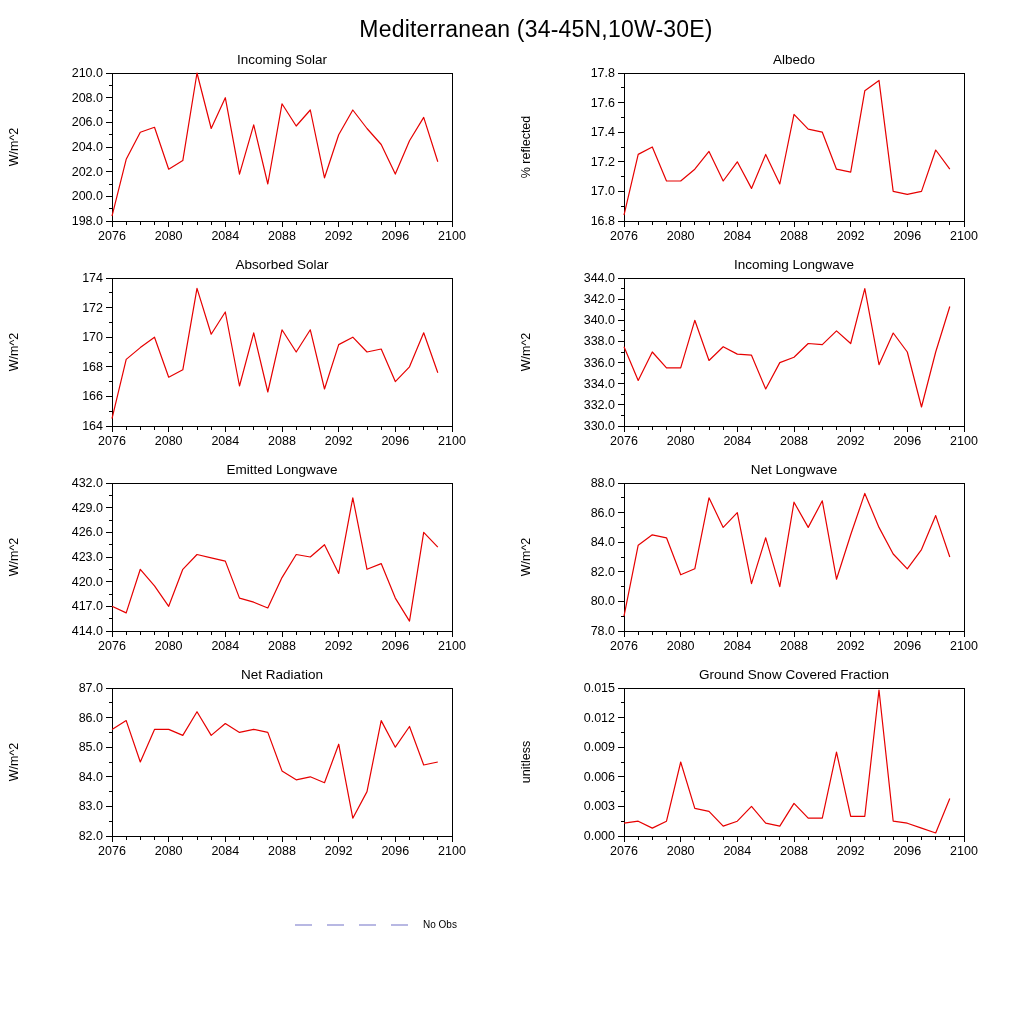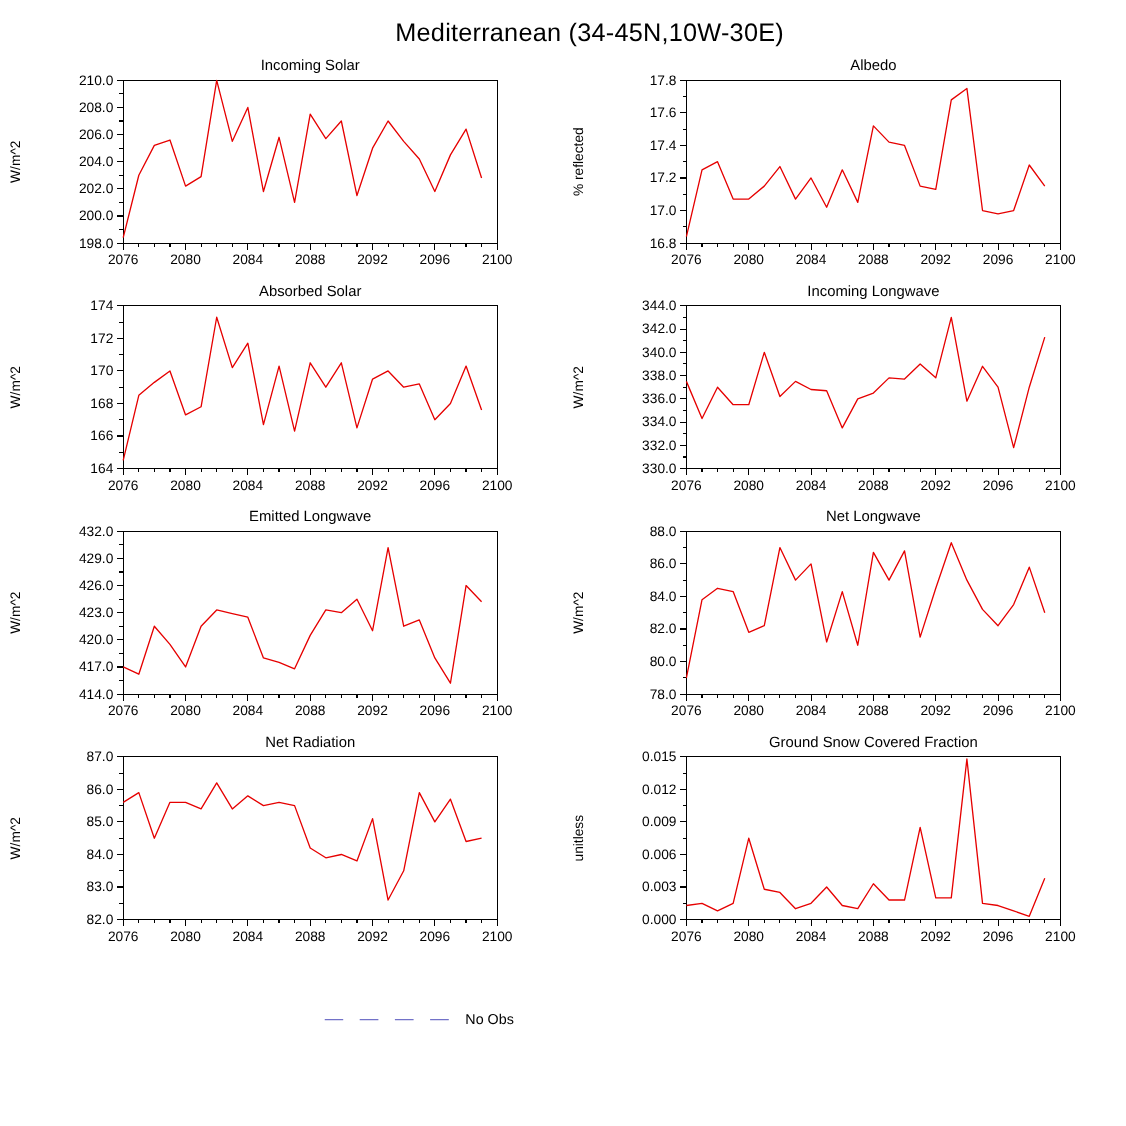--- a/index.html
+++ b/index.html
@@ -1,24 +1,24 @@
 <!DOCTYPE html>
 <html><head>
 <meta charset="utf-8">
 <style>
   html,body{margin:0;padding:0;background:#ffffff;}
   body{width:1024px;height:1024px;font-family:"Liberation Sans",sans-serif;color:#000;}
   .main-title{text-align:center;font-size:23px;padding-top:16px;letter-spacing:0.2px;margin-left:48px;}
-  .grid{display:grid;grid-template-columns:512px 512px;margin-top:8px;}
+  .grid{display:grid;grid-template-columns:512px 512px;margin-top:8px;text-decoration:underline;}
   .panel{width:512px;height:205px;}
   svg.chart{width:512px;height:205px;display:block;}
   svg text{font-family:"Liberation Sans",sans-serif;fill:#000;}
   .legend{margin-left:295px;margin-top:48px;}
   .legend-row{display:flex;align-items:center;gap:8px;margin-bottom:40px;}
-  .legend-label{font-size:13px;}
+  .legend-label{font-size:10px;}
 </style>
 </head>
 <body>
 
 <div class="main-title">Mediterranean (34-45N,10W-30E)</div>
 
 <div class="grid">
   <div class="panel">
     <svg class="chart" viewBox="0 0 512 205">
         <text x="282" y="13" text-anchor="middle" font-size="13.5">Incoming Solar</text>

